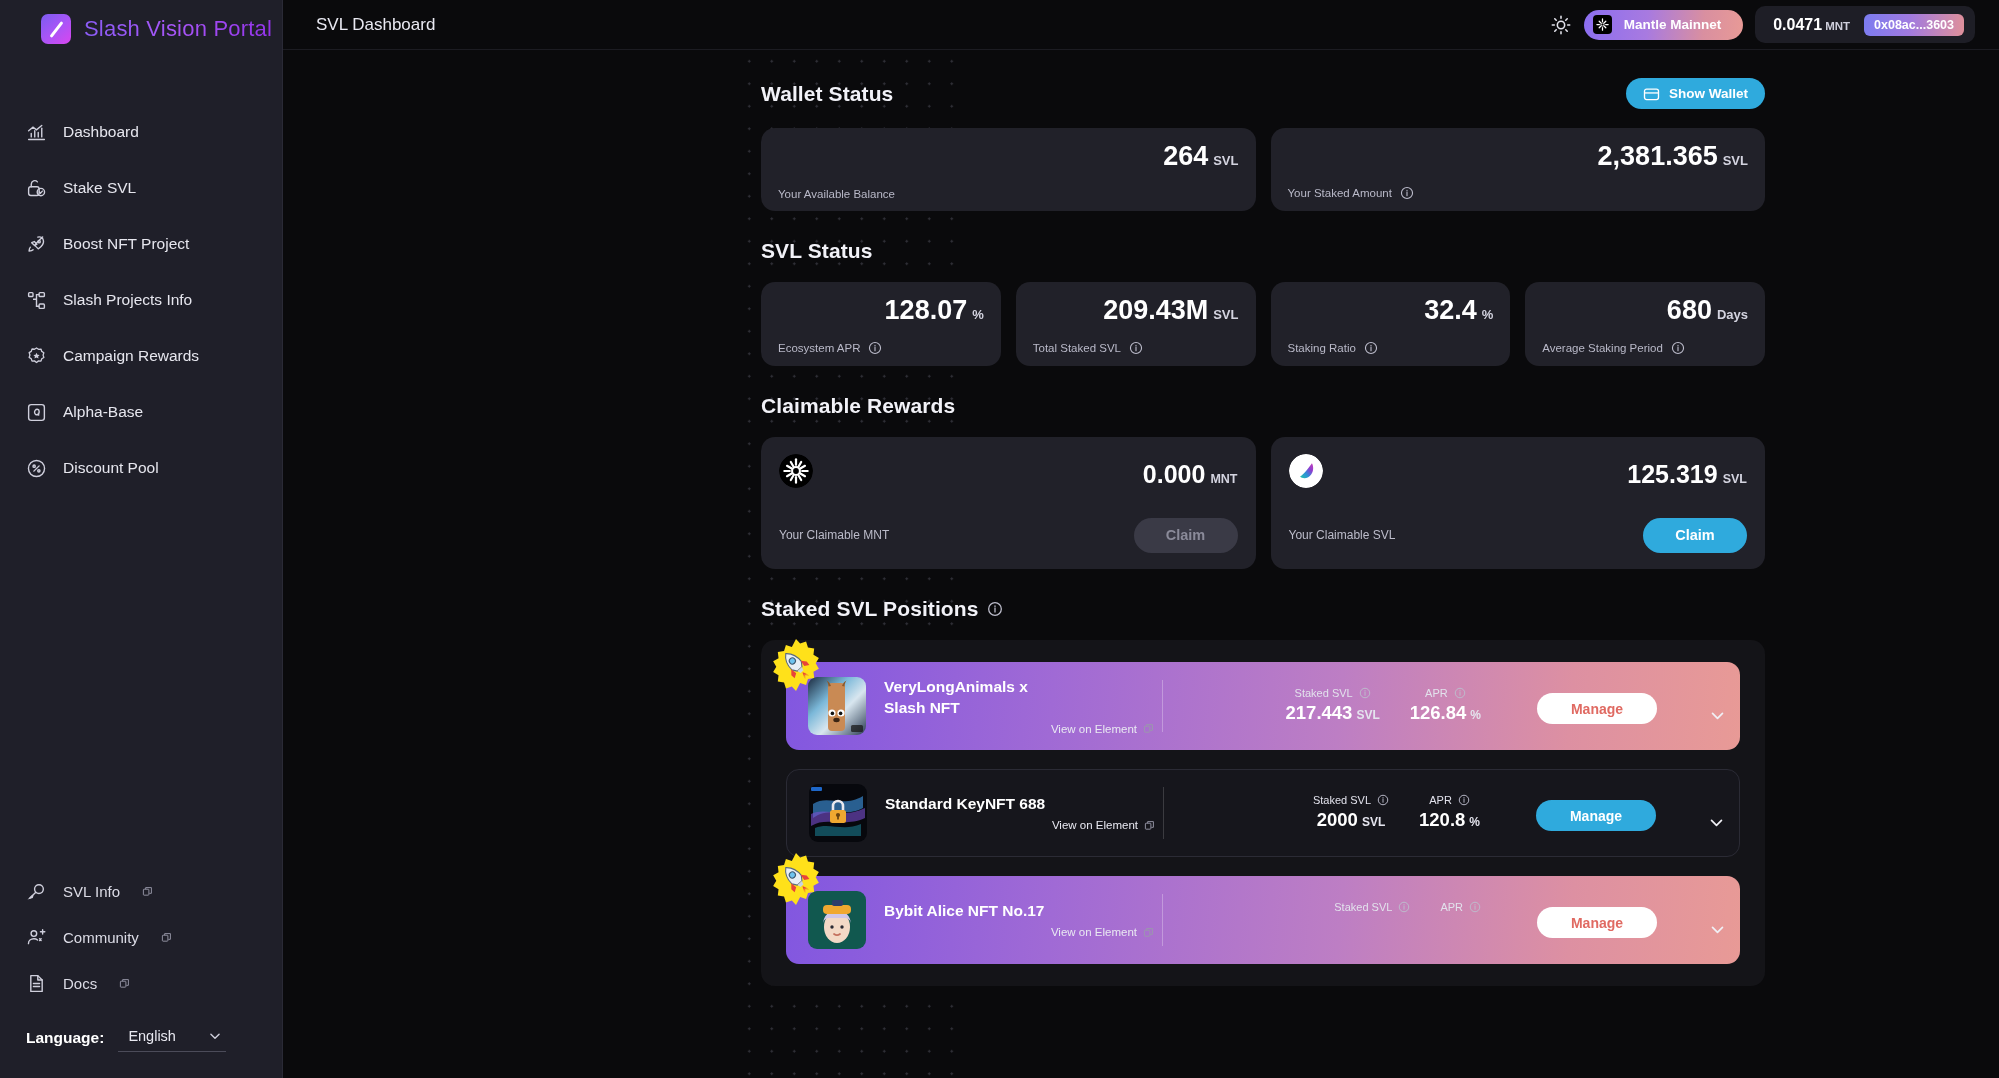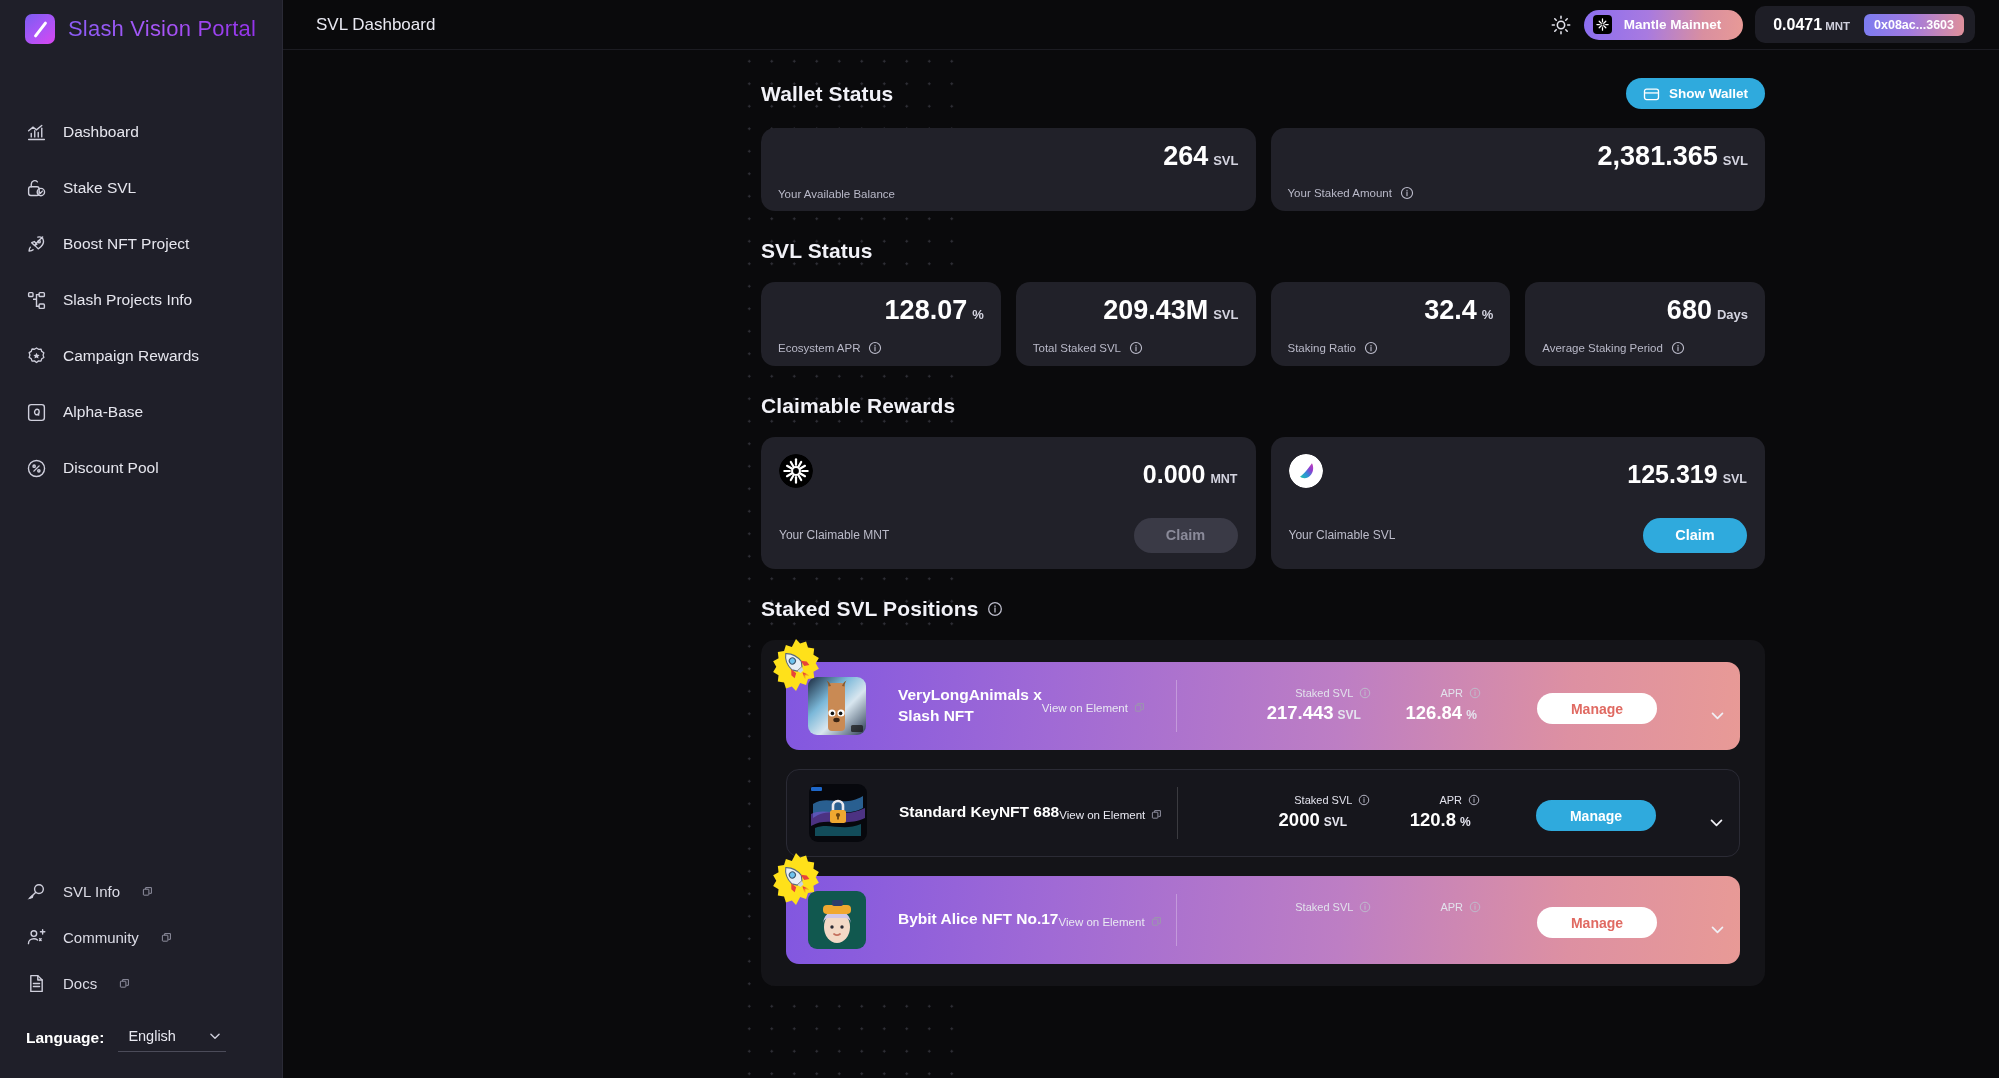--- a/index.html
+++ b/index.html
@@ -12,21 +12,21 @@
   .app { display: flex; width: 1999px; height: 1078px; }
 
   
   .sidebar {
     width: 283px; height: 1078px;
     background: #1f1f29;
     border-right: 1px solid #2a2a36;
     display: flex; flex-direction: column;
     position: relative; flex: 0 0 283px;
   }
-  .brand { display: flex; align-items: center; gap: 13px; padding: 14px 0 0 25px; }
+  .brand { display: flex; align-items: center; gap: 13px; padding: 14px 0 0 25px; margin-left: 16px; }
   .brand-logo {
     width: 30px; height: 30px; border-radius: 7px;
     background: linear-gradient(140deg, #7b5cf0 0%, #a855f7 50%, #d946ef 100%);
     display: flex; align-items: center; justify-content: center;
     position: relative; flex: none;
   }
   .brand-logo::after {
     content: ""; position: absolute;
     width: 3px; height: 19px; background: #fff; border-radius: 2px;
     transform: rotate(38deg);
@@ -171,30 +171,30 @@
   .pos-row.gradient { background: linear-gradient(95deg, #8257e0 0%, #a06ad5 28%, #bd7ec4 58%, #dd90a2 82%, #e89a96 100%); }
   .pos-row.dark { background: #16161c; border: 1px solid #2b2b35; }
   .badge {
     position: absolute; left: -17px; top: -24px;
     width: 54px; height: 54px; z-index: 3;
   }
   .nft-thumb {
     width: 58px; height: 58px; border-radius: 9px; flex: none;
     overflow: hidden; position: relative;
   }
-  .pos-name-block { margin-left: 32px; display: flex; flex-direction: row; width: 270px; }
+  .pos-name-block { margin-left: 18px; display: flex; flex-direction: column; width: 270px; }
   .pos-name { font-size: 15.5px; font-weight: bold; color: #fff; line-height: 1.35; }
   .view-el {
     display: flex; align-items: center; justify-content: flex-end;
     font-size: 11.5px; color: #e9e9f2; margin-top: 4px;
   }
   .pos-divider { width: 1px; height: 52px; background: rgba(255,255,255,.28); margin-left: 8px; }
   .pos-metrics { margin-left: auto; display: flex; align-items: flex-end; gap: 30px; }
   .metric { display: flex; flex-direction: column; align-items: center; }
-  .metric-lbl { display: flex; align-items: center; font-size: 11px; color: #e2e2ec; margin-left: 39px; }
+  .metric-lbl { display: flex; align-items: center; font-size: 11px; color: #e2e2ec; }
   .metric-lbl .info-ico { width: 12px; height: 12px; margin-left: 6px; }
   .metric-val { font-size: 18.5px; font-weight: bold; color: #fff; margin-top: 3px; }
   .metric-val .unit { font-size: 12px; font-weight: bold; color: #e4e4ee; margin-left: 4px; }
   .manage-btn {
     width: 120px; height: 31px; border-radius: 16px; border: none;
     font-size: 14px; font-weight: bold; cursor: pointer; margin-left: 26px;
     font-family: "Liberation Sans", sans-serif;
   }
   .manage-btn.light { background: #fff; color: #e06a62; }
   .manage-btn.cyan { background: #2faadd; color: #fff; }

